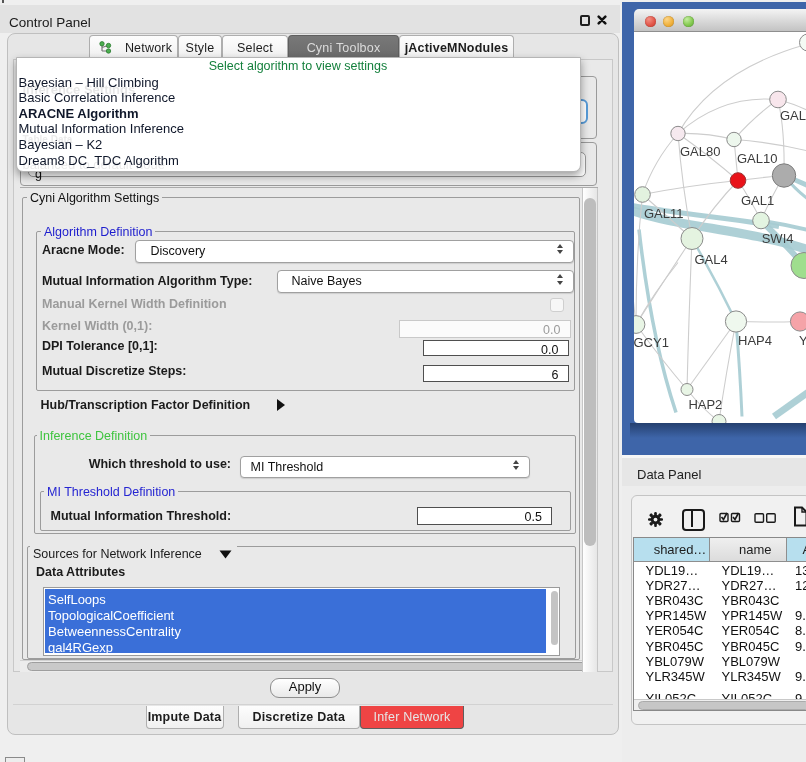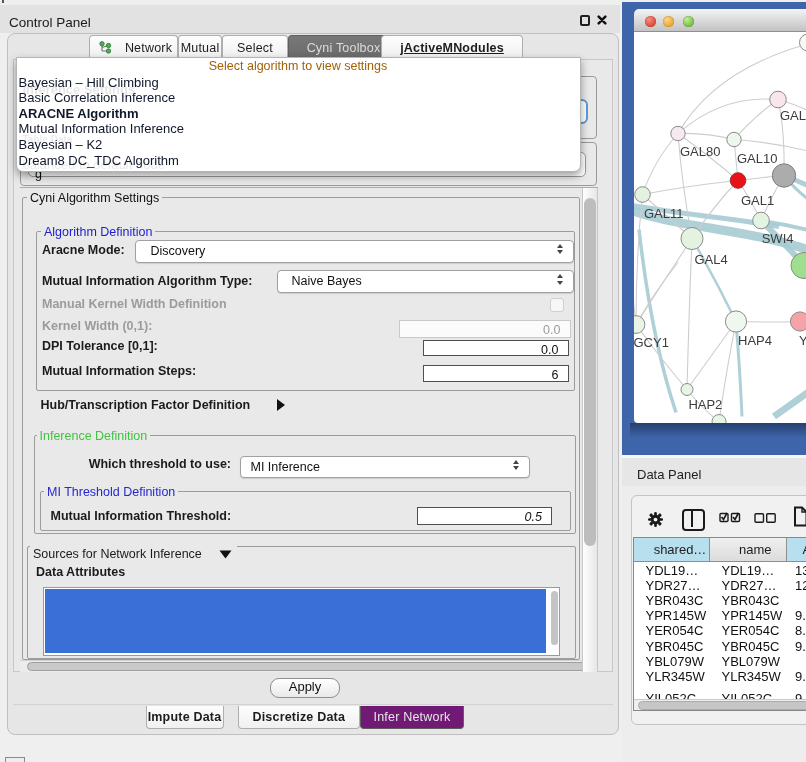--- a/index.html
+++ b/index.html
@@ -45,24 +45,24 @@
 
 <div class="tab tabtop" style="left:89px;width:89px;">
   <svg class="abs" style="left:9px;top:5px;" width="13" height="13" viewBox="0 0 13 13">
     <path d="M3 3 L3 10 M3 6.5 L9 4.5 M3 10 L9 10" stroke="#777" stroke-width="1.2" fill="none"></path>
     <circle cx="3" cy="2.8" r="2.2" fill="#4caf50" stroke="#2a7a2e" stroke-width="0.8"></circle>
     <circle cx="9.5" cy="4.5" r="2.2" fill="#4caf50" stroke="#2a7a2e" stroke-width="0.8"></circle>
     <circle cx="9.5" cy="10" r="2.2" fill="#4caf50" stroke="#2a7a2e" stroke-width="0.8"></circle>
   </svg>
   <span style="margin-left:30px;">Network</span>
 </div>
-<div class="tab tabtop" style="left:178px;width:44px;">Mutual</div>
+<div class="tab tabtop" style="left:178px;width:44px;">Style</div>
 <div class="tab tabtop" style="left:222px;width:66px;">Select</div>
 <div class="tab tabtop tabsel" style="left:288px;width:111px;">Cyni Toolbox</div>
-<div class="tab tabtop" style="left:381px;width:142px;font-weight:bold;text-decoration:underline;">jActiveMNodules</div>
+<div class="tab tabtop" style="left:399px;width:115px;font-weight:bold;">jActiveMNodules</div>
 
 <div class="abs" style="left:13px;top:59px;width:600px;height:613px;background:#e9e9e9;
      border:1px solid #c8c8c8;box-sizing:border-box;"></div>
 
 <div class="abs" style="left:20px;top:76px;width:575px;height:61px;border:1px solid #9a9a9a;border-radius:4px;"></div>
 <div class="abs" style="left:26px;top:99px;width:562px;height:25px;background:#fff;border:2.5px solid #579bd8;
      border-radius:6px;box-sizing:border-box;"></div>
 <div class="abs" style="left:20px;top:142px;width:575px;height:42px;border:1px solid #9a9a9a;border-radius:4px;"></div>
 <div class="abs" style="left:28px;top:152px;width:558px;height:25px;background:#fff;border:1px solid #9a9a9a;
      border-radius:5px;box-sizing:border-box;"></div>
@@ -97,86 +97,88 @@
      border:1px solid #cfcfcf;border-radius:3px;"></div>
 <div class="lbl bold gray" style="left:42px;top:318.5px;">Kernel Width (0,1):</div>
 <div class="field" style="left:398.5px;top:320px;width:170px;height:16px;background:#fbfbfb;
      border:1px solid #c9c9c9;">
     <div class="v" style="color:#9b9b9b;top:1.5px;">0.0</div>
   </div>
 <div class="lbl bold" style="left:42px;top:339px;">DPI Tolerance [0,1]:</div>
 <div class="field" style="left:422.5px;top:339.5px;width:144px;height:14.5px;">
   <div class="v">0.0</div>
   </div>
-<div class="lbl bold" style="left:42px;top:363.5px;">Mutual Information Steps:</div>
+<div class="lbl bold" style="left:42px;top:363.5px;">Mutual Discretize Steps:</div>
 <div class="field" style="left:422.5px;top:364.5px;width:144px;height:15px;">
   <div class="v">6</div>
   </div>
 
 <div class="lbl bold" style="left:40.5px;top:398px;">Hub/Transcription Factor Definition</div>
 <svg class="abs" style="left:276px;top:399px;" width="10" height="12" viewBox="0 0 10 12">
   <path d="M1 0 L9 6 L1 12 Z" fill="#111"></path>
   </svg>
 
 <div class="gbox" style="left:33.5px;top:434.5px;width:540px;height:97px;"></div>
 <div class="gtitle" style="left:36.5px;top:428.5px;color:#3fc43f;">Inference Definition</div>
 <div class="lbl bold" style="left:60px;top:456.5px;width:171px;text-align:right;">Which threshold to use:</div>
 <div class="combo" style="left:239.5px;top:455.5px;width:288px;height:20.5px;">
-  <div class="combotext" style="left:10px;">MI Inference</div>
+  <div class="combotext" style="left:10px;">MI Threshold</div>
   <div class="spin">
       <div class="u"></div>
       <div class="d"></div>
     </div>
 </div>
 <div class="gbox" style="left:39.5px;top:490.5px;width:529px;height:38px;"></div>
 <div class="gtitle" style="left:44px;top:484.5px;color:#2525d2;">MI Threshold Definition</div>
 <div class="lbl bold" style="left:50.5px;top:508.5px;">Mutual Information Threshold:</div>
-<div class="field" style="left:417px;top:506.5px;width:133px;height:16px;font-style:italic;">
+<div class="field" style="left:417px;top:506.5px;width:133px;height:16px;">
   <div class="v">0.5</div>
   </div>
 
 <div class="gbox" style="left:27px;top:546px;width:546.5px;height:110.5px;"></div>
 <div class="abs" style="left:30px;top:545.5px;width:207px;height:2px;background:#e9e9e9;"></div>
 <div class="lbl" style="left:33px;top:546.5px;">Sources for Network Inference</div>
 <svg class="abs" style="left:219px;top:550px;" width="13" height="9" viewBox="0 0 13 9">
   <path d="M0.5 0.5 L12.5 0.5 L6.5 8.5 Z" fill="#111"></path>
   </svg>
 <div class="lbl bold" style="left:36px;top:564.5px;">Data Attributes</div>
 
 <div class="abs" style="left:43px;top:586.5px;width:516.5px;height:69px;background:#fff;
      border:1px solid #9a9a9a;box-sizing:border-box;overflow:hidden;">
   <div class="abs" style="left:0.5px;top:1px;width:501px;height:64.5px;background:#3a6fd8;"></div>
+  <div class="abs" style="left:4px;top:4px;font-size:13px;color:#fff;line-height:16px;">
+    SelfLoops<br>TopologicalCoefficient<br>BetweennessCentrality<br>gal4RGexp</div>
   <div class="abs" style="left:506.5px;top:3px;width:7.5px;height:54px;background:#c4c4c4;border-radius:4.5px;"></div>
 </div>
 
 <div class="abs" style="left:20px;top:660px;width:578px;height:12px;background:#ececec;
      border-top:1px solid #d2d2d2;box-sizing:border-box;"></div>
 <div class="abs" style="left:27px;top:661.5px;width:566px;height:9px;background:#c9c9c9;
      border:1px solid #9e9e9e;border-radius:5px;box-sizing:border-box;"></div>
 
 <div class="abs" style="left:581.5px;top:188px;width:16px;height:484px;
      background:linear-gradient(90deg,#ffffff,#e6e6e6);border-left:1px solid #c6c6c6;
      border-right:1px solid #c6c6c6;box-sizing:border-box;"></div>
 <div class="abs" style="left:583.5px;top:198px;width:12px;height:348px;background:#bdbdbd;border-radius:6px;"></div>
 
 <div class="abs" style="left:270px;top:677.5px;width:68px;height:18px;border:1px solid #8e8e8e;
      border-radius:9px;background:linear-gradient(#ffffff,#f3f3f3 55%,#e9e9e9);
      text-align:center;font-size:13px;color:#111;line-height:15.5px;">Apply</div>
 
 <div class="abs" style="left:13px;top:703.5px;width:600px;height:1px;background:#d2d2d2;"></div>
 <div class="tab tabbot" style="left:145.5px;width:78px;font-weight:bold;">Impute Data</div>
 <div class="tab tabbot" style="left:237.5px;width:122.5px;font-weight:bold;">Discretize Data</div>
-<div class="tab tabbot tabsel" style="left:360px;width:104px;background:#701a75;color:#e6e6e6;">Infer Network</div>
+<div class="tab tabbot tabsel" style="left:360px;width:104px;background:#ef4444;color:#e6e6e6;">Infer Network</div>
 
 <div class="abs" style="left:5px;top:757px;width:18px;height:12px;background:#ededed;border:1.5px solid #8a8a8a;"></div>
 
 <div class="abs" style="left:15.5px;top:57px;width:565px;height:115px;background:#fff;
      border:1px solid #b5b5b5;border-radius:0 0 7px 7px;box-sizing:border-box;
      box-shadow:0 4px 9px rgba(0,0,0,0.38);overflow:hidden;">
-  <div style="position:absolute;top:0.5px;width:100%;text-align:center;font-size:12.5px;color:#a16207;">Select algorithm to view settings</div>
+  <div style="position:absolute;top:0.5px;width:100%;text-align:center;font-size:12.5px;color:#15803d;">Select algorithm to view settings</div>
   <div style="position:absolute;left:6px;top:24px;font-size:13px;font-weight:bold;color:rgba(60,60,60,0.13);">Inference Settings</div>
   <div style="position:absolute;left:6px;top:76px;font-size:10px;font-weight:bold;color:rgba(60,60,60,0.11);">Table Data</div>
   <div style="position:absolute;left:6px;top:99px;font-size:13px;color:rgba(60,60,60,0.11);">balanced to default node</div>
   <div style="position:absolute;left:2px;top:16.5px;font-size:13px;color:#0f172a;line-height:15.66px;">
     Bayesian – Hill Climbing<br>
     Basic Correlation Inference<br>
     <b>ARACNE Algorithm</b><br>
     Mutual Information Inference<br>
     Bayesian – K2<br>
     Dream8 DC_TDC Algorithm

